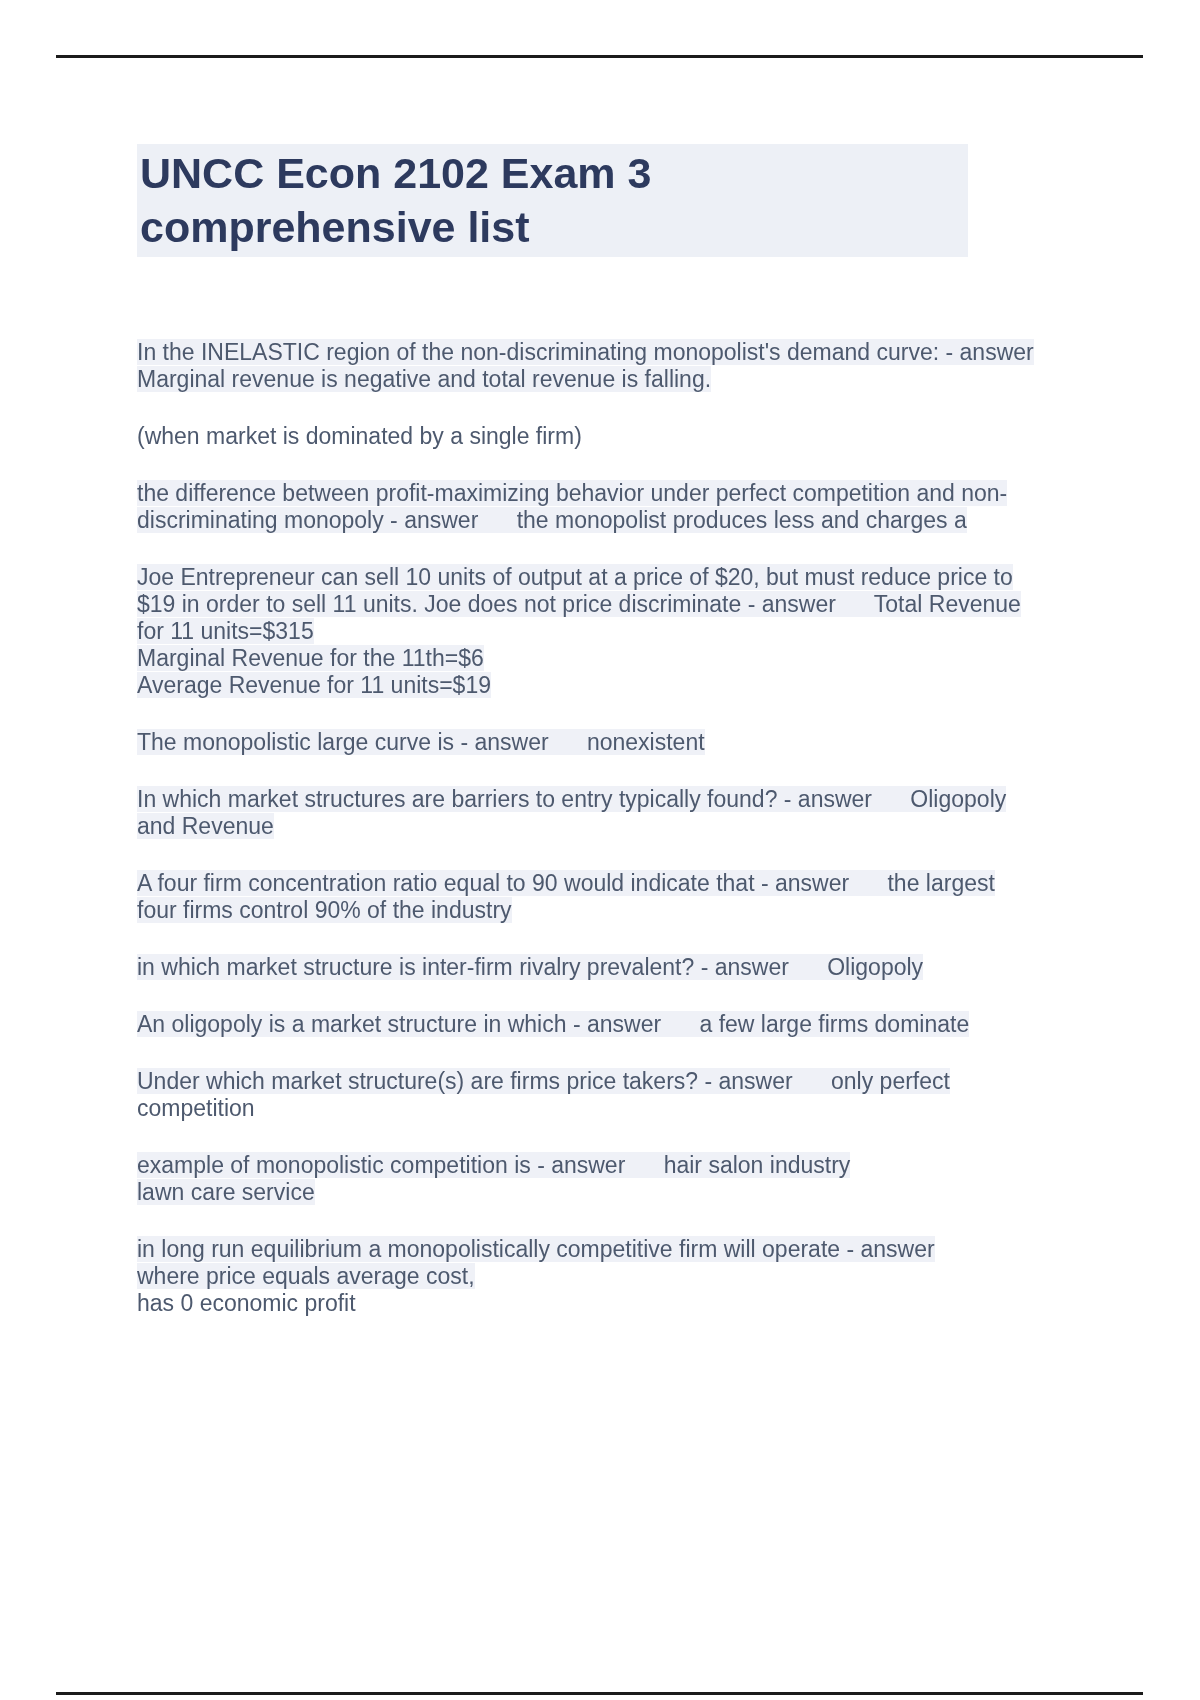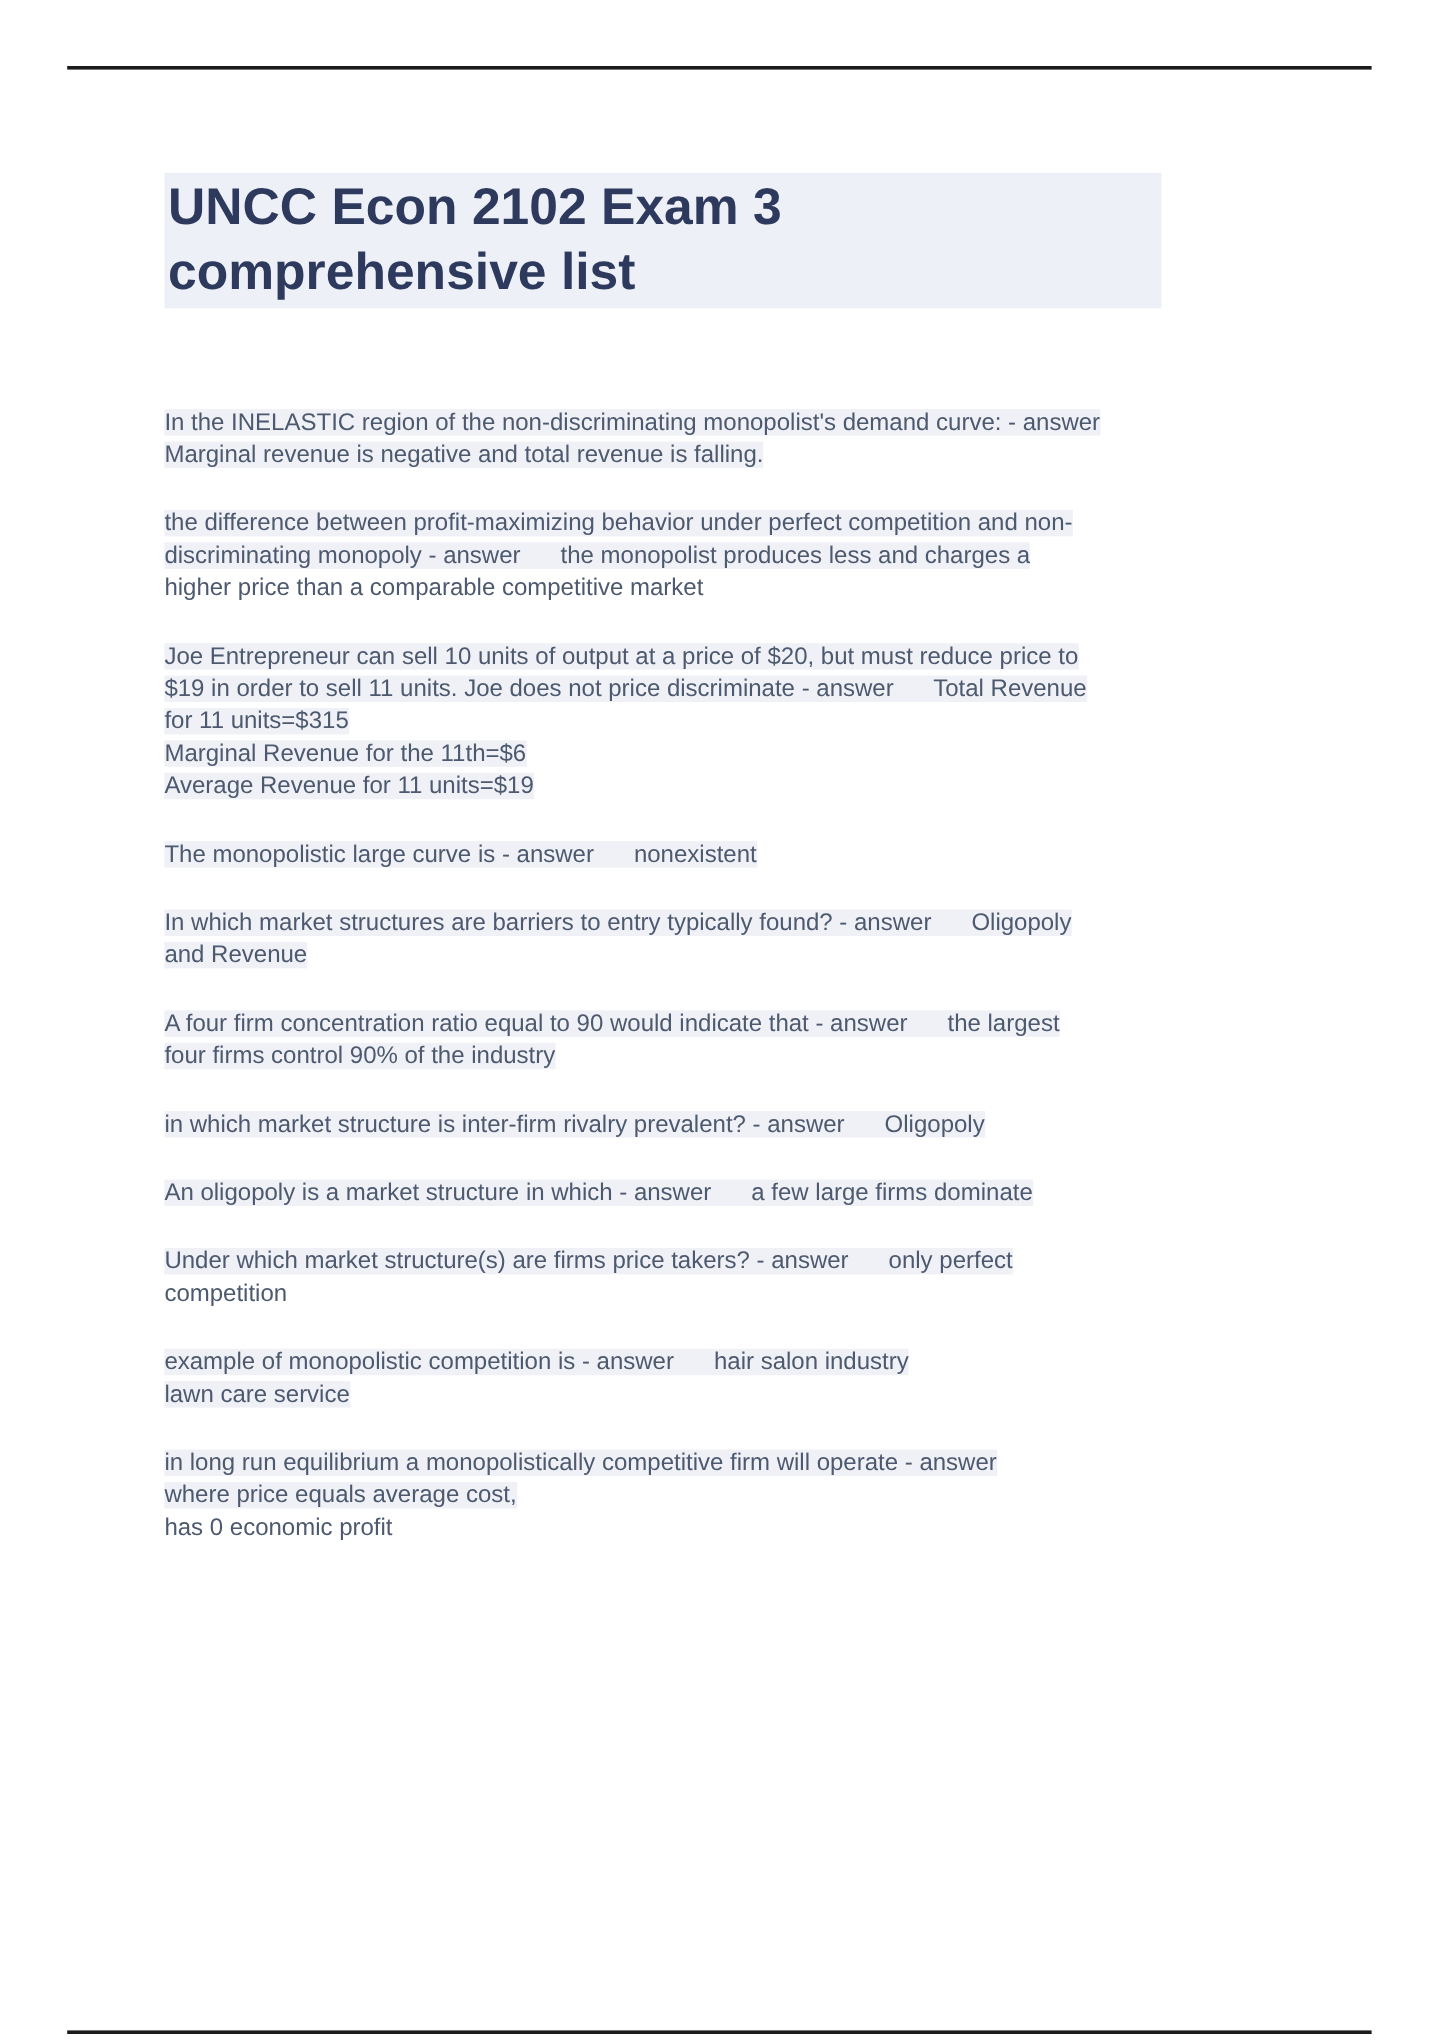--- a/index.html
+++ b/index.html
@@ -45,21 +45,21 @@
   .content {
     position: absolute;
     left: 137px;
     top: 339px;
     width: 952px;
   }
   .para {
     margin: 0 0 30px 0;
   }
   .line {
-    font-size: 20px;
+    font-size: 23px;
     line-height: 27px;
     color: #4d596e;
     white-space: pre;
   }
   .line > span.hl {
     background: #eff1f7;
   }
 </style>
 </head>
 <body>
@@ -71,25 +71,25 @@
     <h1 class="title-line">UNCC Econ 2102 Exam 3</h1>
     <h1 class="title-line">comprehensive list</h1>
   </div>
 
   <div class="content" id="qa-container">
       <div class="para">
         <div class="line"><span class="hl">In the INELASTIC region of the non-discriminating monopolist's demand curve: - answer</span></div>
         <div class="line"><span class="hl">Marginal revenue is negative and total revenue is falling.</span></div>
       </div>
       <div class="para">
+        <div class="line"><span>(when market is dominated by a single firm)</span></div>
       </div>
       <div class="para">
         <div class="line"><span class="hl">the difference between profit-maximizing behavior under perfect competition and non-</span></div>
         <div class="line"><span class="hl">discriminating monopoly - answer      the monopolist produces less and charges a</span></div>
-        <div class="line"><span>higher price than a comparable competitive market</span></div>
       </div>
       <div class="para">
         <div class="line"><span class="hl">Joe Entrepreneur can sell 10 units of output at a price of $20, but must reduce price to</span></div>
         <div class="line"><span class="hl">$19 in order to sell 11 units. Joe does not price discriminate - answer      Total Revenue</span></div>
         <div class="line"><span class="hl">for 11 units=$315</span></div>
         <div class="line"><span class="hl">Marginal Revenue for the 11th=$6</span></div>
         <div class="line"><span class="hl">Average Revenue for 11 units=$19</span></div>
       </div>
       <div class="para">
         <div class="line"><span class="hl">The monopolistic large curve is - answer      nonexistent</span></div>

